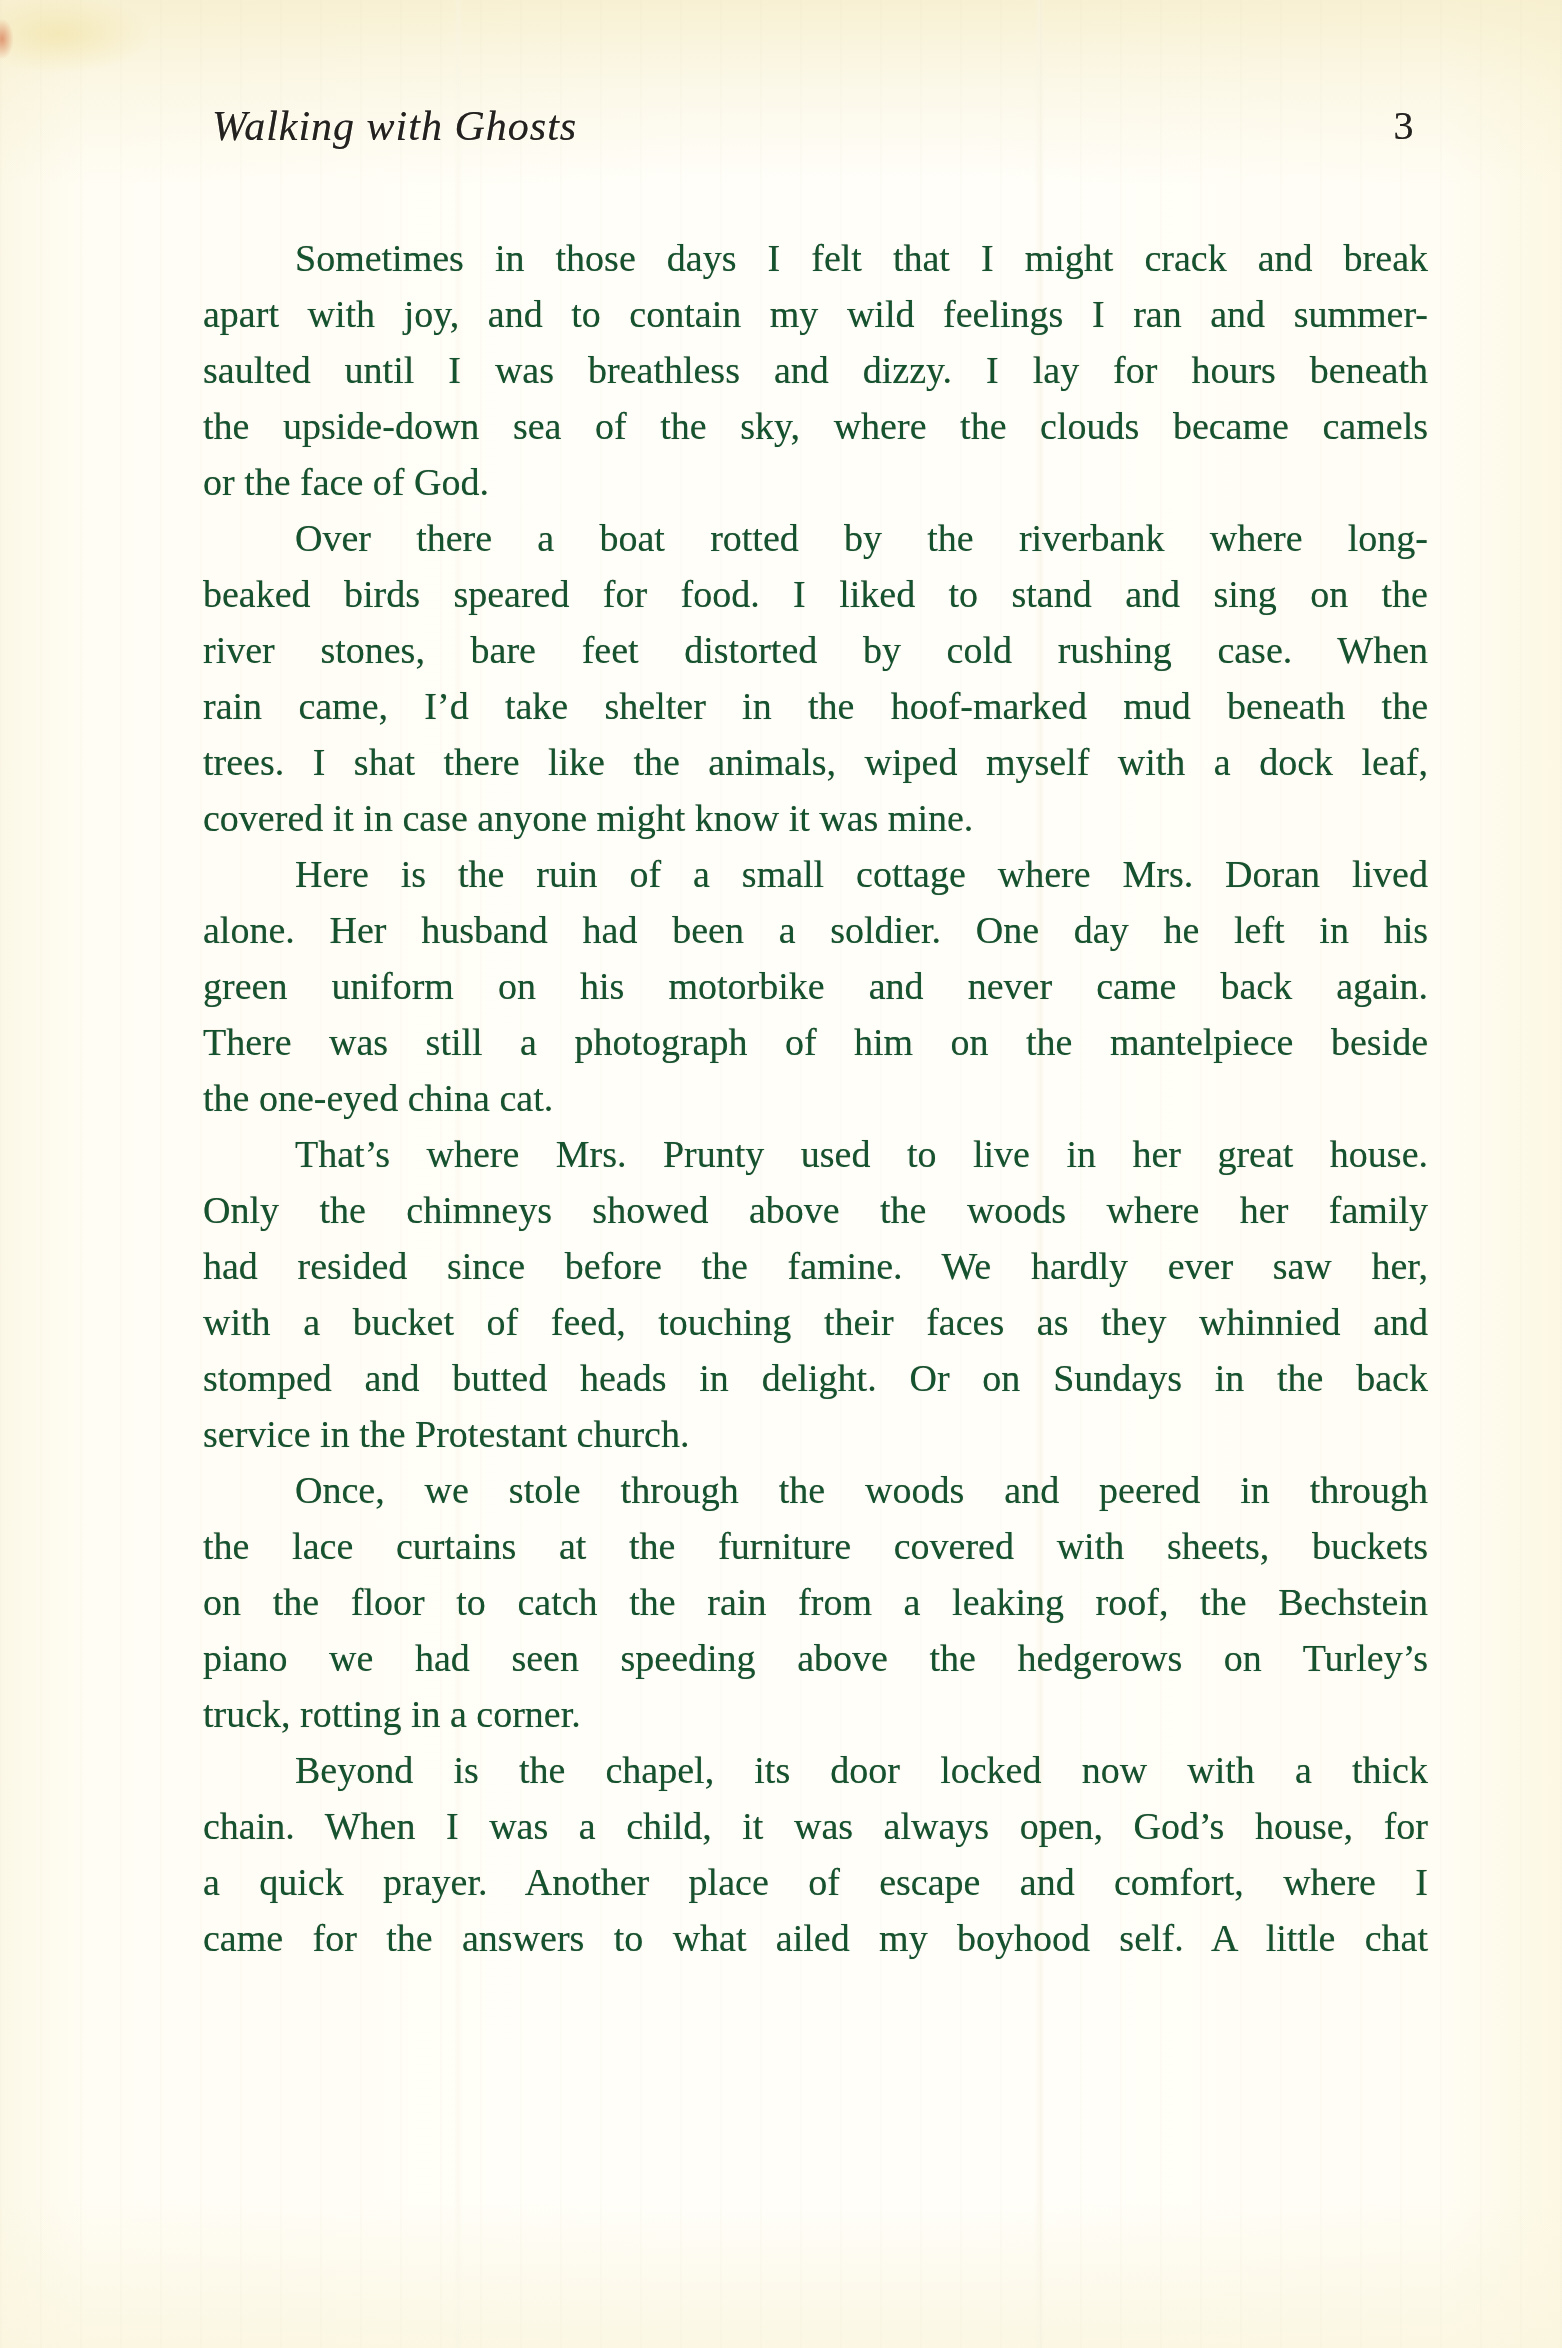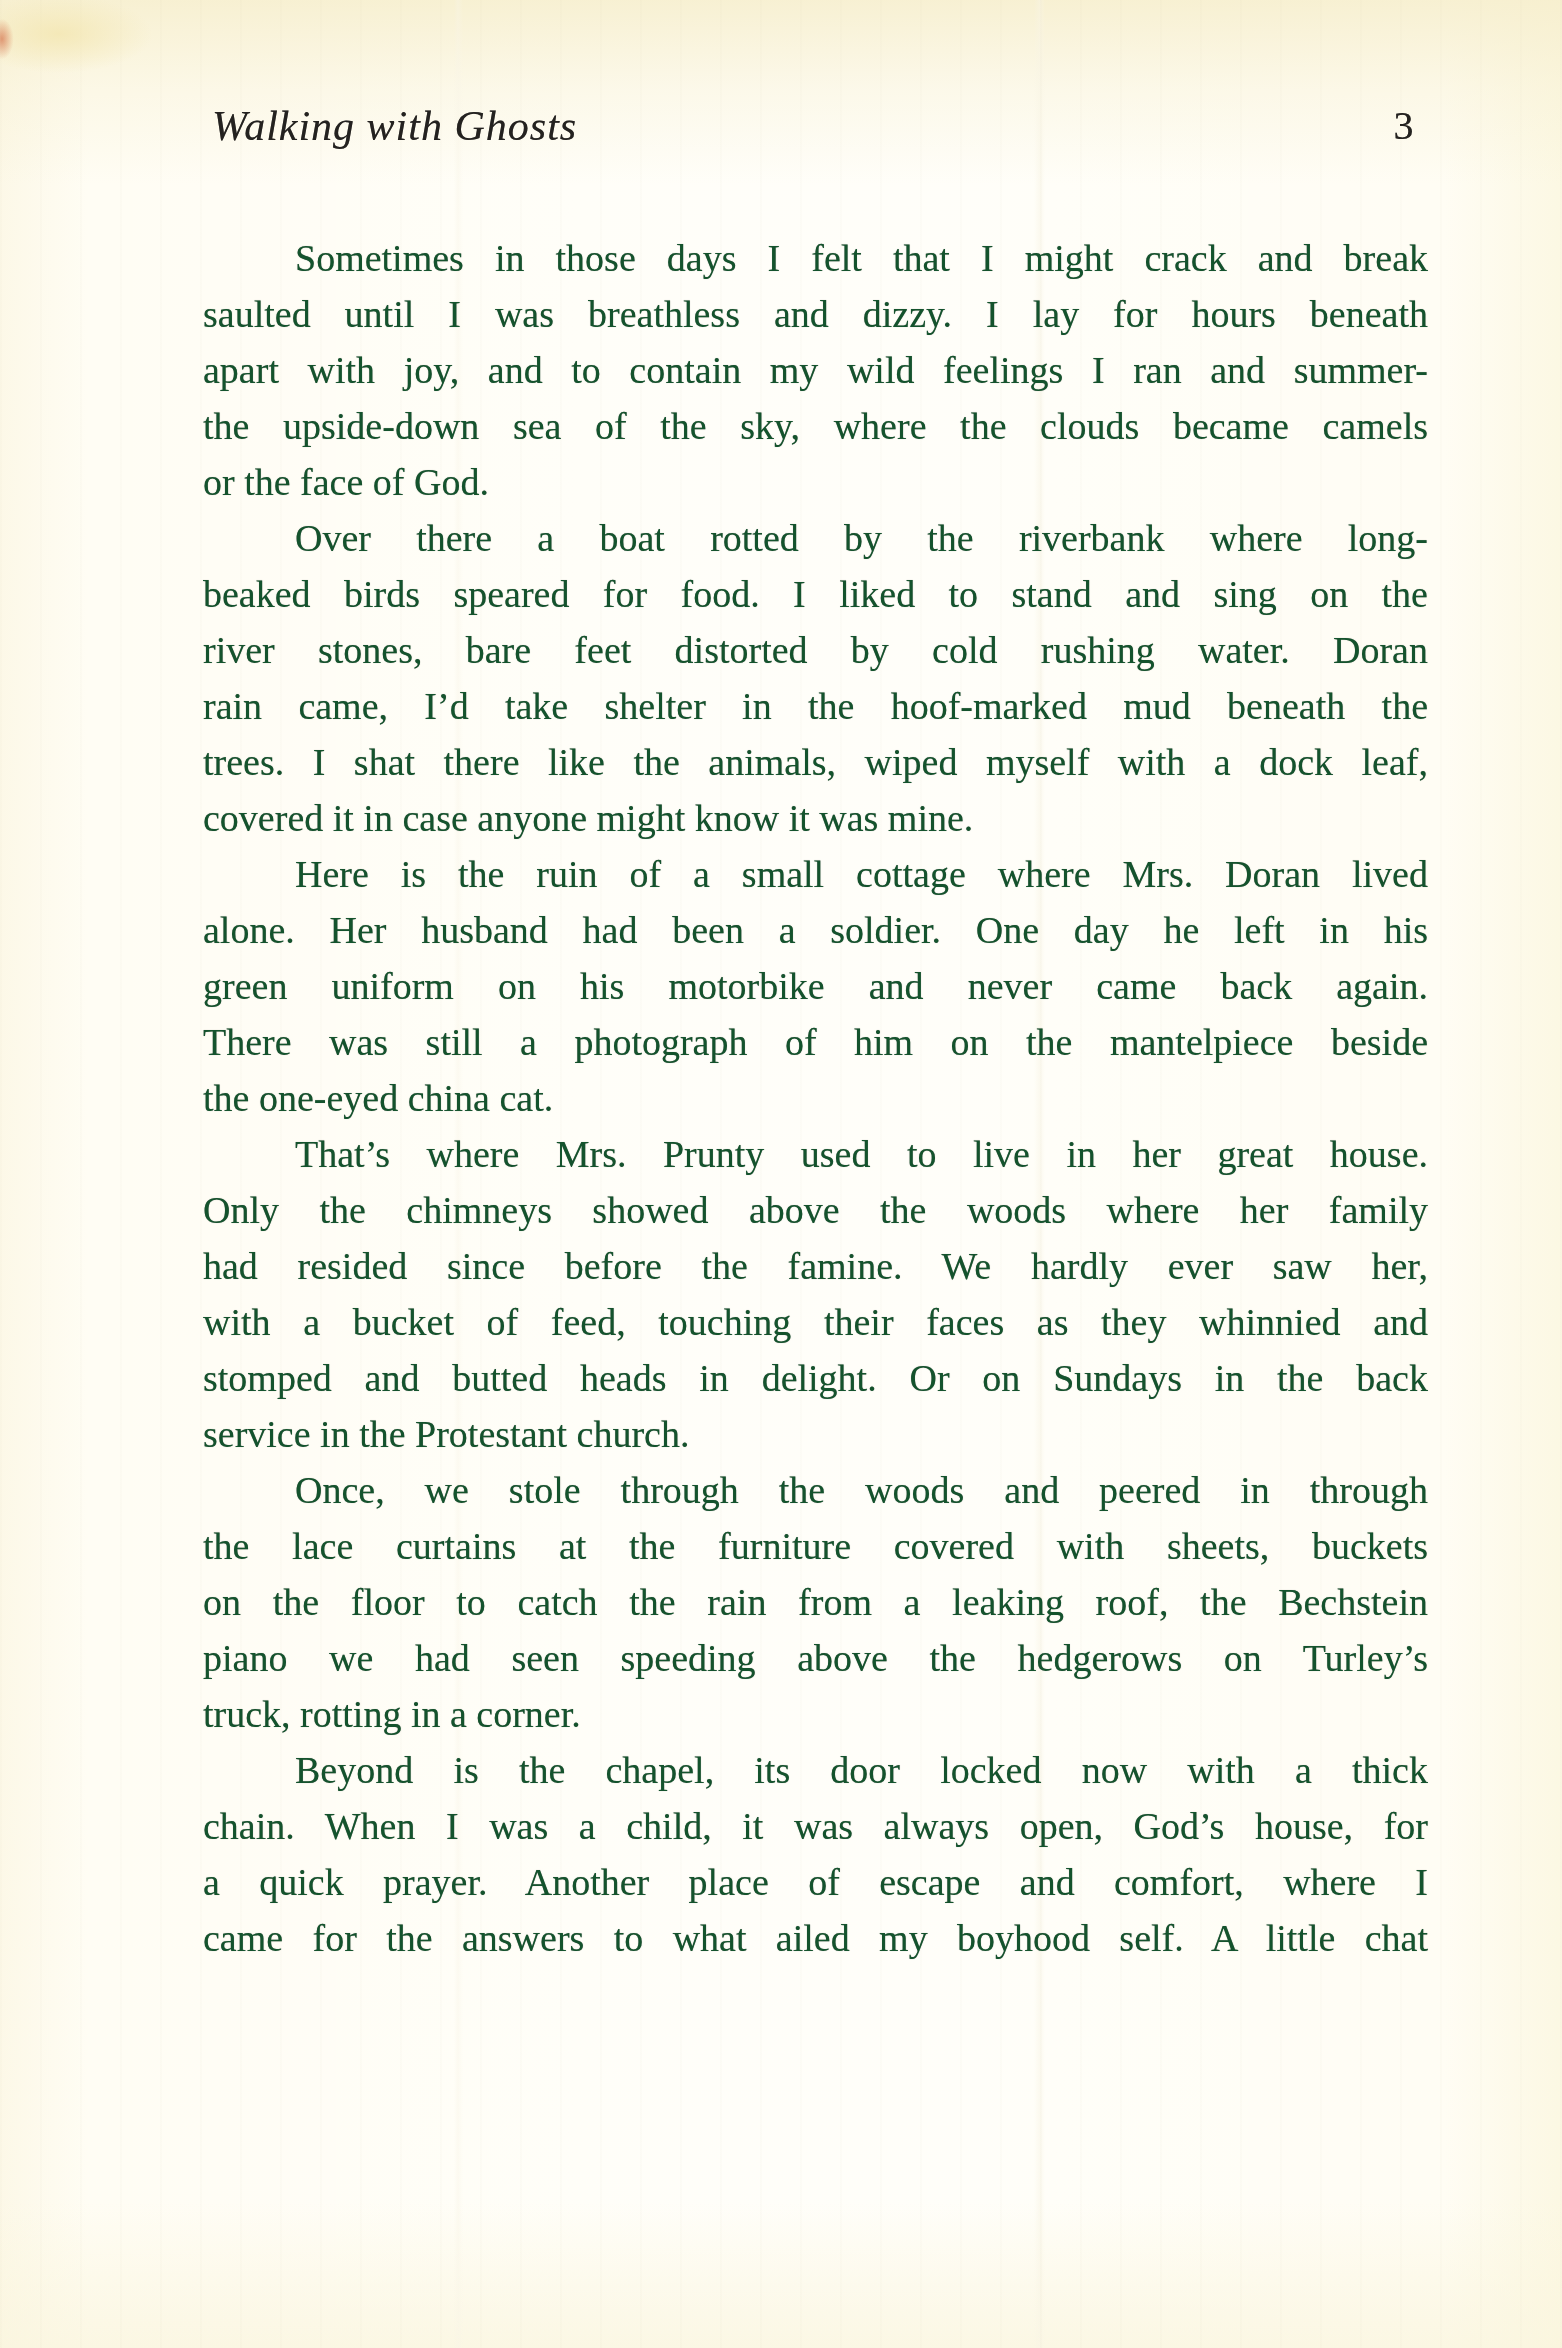--- a/index.html
+++ b/index.html
@@ -103,29 +103,29 @@
   <div class="corner-smudge"></div>
 
   <div class="header-row">
     <span class="running-title">Walking with Ghosts</span>
     <span class="page-number">3</span>
   </div>
 
   <div class="body-text">
       <div class="para">
         <div class="line first">Sometimes in those days I felt that I might crack and break</div>
+        <div class="line">apart with joy, and to contain my wild feelings I ran and summer-</div>
         <div class="line">saulted until I was breathless and dizzy. I lay for hours beneath</div>
-        <div class="line">apart with joy, and to contain my wild feelings I ran and summer-</div>
         <div class="line">the upside-down sea of the sky, where the clouds became camels</div>
         <div class="line last">or the face of God.</div>
       </div>
       <div class="para">
         <div class="line first">Over there a boat rotted by the riverbank where long-</div>
         <div class="line">beaked birds speared for food. I liked to stand and sing on the</div>
-        <div class="line">river stones, bare feet distorted by cold rushing water. Doran</div>
+        <div class="line">river stones, bare feet distorted by cold rushing case. When</div>
         <div class="line">rain came, I’d take shelter in the hoof-marked mud beneath the</div>
         <div class="line">trees. I shat there like the animals, wiped myself with a dock leaf,</div>
         <div class="line last">covered it in case anyone might know it was mine.</div>
       </div>
       <div class="para">
         <div class="line first">Here is the ruin of a small cottage where Mrs. Doran lived</div>
         <div class="line">alone. Her husband had been a soldier. One day he left in his</div>
         <div class="line">green uniform on his motorbike and never came back again.</div>
         <div class="line">There was still a photograph of him on the mantelpiece beside</div>
         <div class="line last">the one-eyed china cat.</div>

